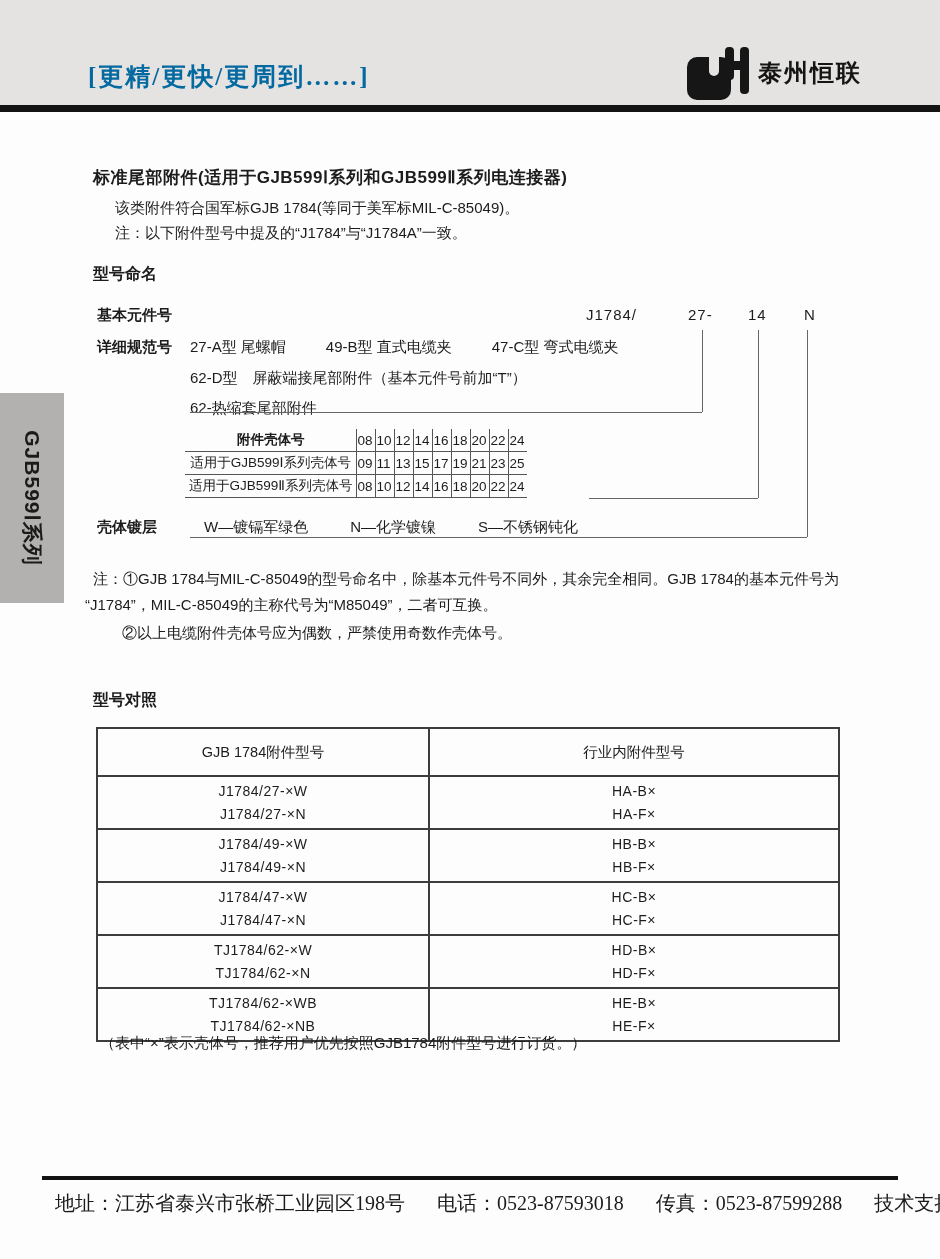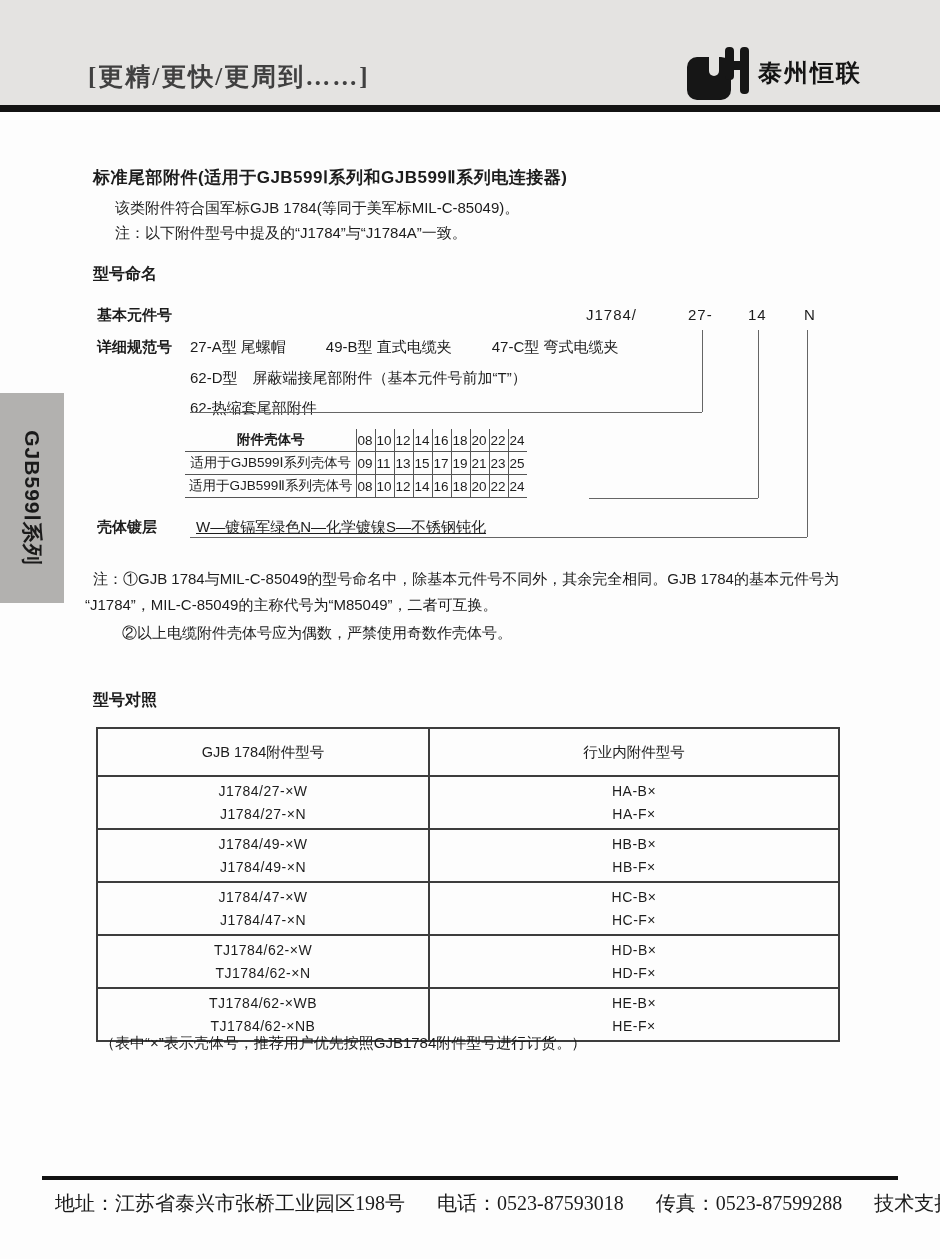--- a/index.html
+++ b/index.html
@@ -6,21 +6,21 @@
   .page {
     position:relative; width:940px; height:1259px; margin:0 auto;
     background:#fdfdfd; overflow:hidden;
     font-family:"Liberation Sans", sans-serif; color:#1c1c1c;
   }
   
   .header-band { position:absolute; top:0; left:0; width:940px; height:105px; background:#e4e3e1; }
   .slogan {
     position:absolute; left:88px; top:60px;
     font-family:"Liberation Serif", serif; font-weight:700;
-    font-size:25px; letter-spacing:2px; color:#404040;
+    font-size:25px; letter-spacing:2px; color:#0369a1;
   }
   .logo { position:absolute; left:686px; top:44px; height:58px; display:flex; align-items:center; }
   .logo-mark { display:block; margin-right:8px; }
   .logo-text { font-size:24px; font-weight:900; letter-spacing:2px; color:#141414; }
   .top-bar { position:absolute; top:105px; left:0; width:940px; height:7px; background:#131313; }
 
   
   .side-tab { position:absolute; left:0; top:393px; width:64px; height:210px; background:#b2b1af; }
   .side-tab span {
     position:absolute; top:50%; left:50%;
@@ -148,21 +148,21 @@
       <td class="num">18</td>
       <td class="num">20</td>
       <td class="num">22</td>
       <td class="num">24</td>
     </tr>
   </tbody>
     </table>
   <div class="hline" style="left:589px; top:498px; width:169px;"></div>
 
   <div class="abs t15 b" style="left:97px; top:518px;">壳体镀层</div>
-  <div class="abs t15" style="left:196px; top:518px; display:flex; text-decoration:underline;">
+  <div class="abs t15" style="left:204px; top:518px; display:flex; gap:42px;">
     <span>W—镀镉军绿色</span>
     <span>N—化学镀镍</span>
     <span>S—不锈钢钝化</span>
   </div>
   <div class="hline" style="left:190px; top:537px; width:617px;"></div>
 
   <div class="abs t15" style="left:93px;  top:570px;">注：①GJB 1784与MIL-C-85049的型号命名中，除基本元件号不同外，其余完全相同。GJB 1784的基本元件号为</div>
   <div class="abs t15" style="left:85px;  top:596px;">“J1784”，MIL-C-85049的主称代号为“M85049”，二者可互换。</div>
   <div class="abs t15" style="left:122px; top:624px;">②以上电缆附件壳体号应为偶数，严禁使用奇数作壳体号。</div>
 

